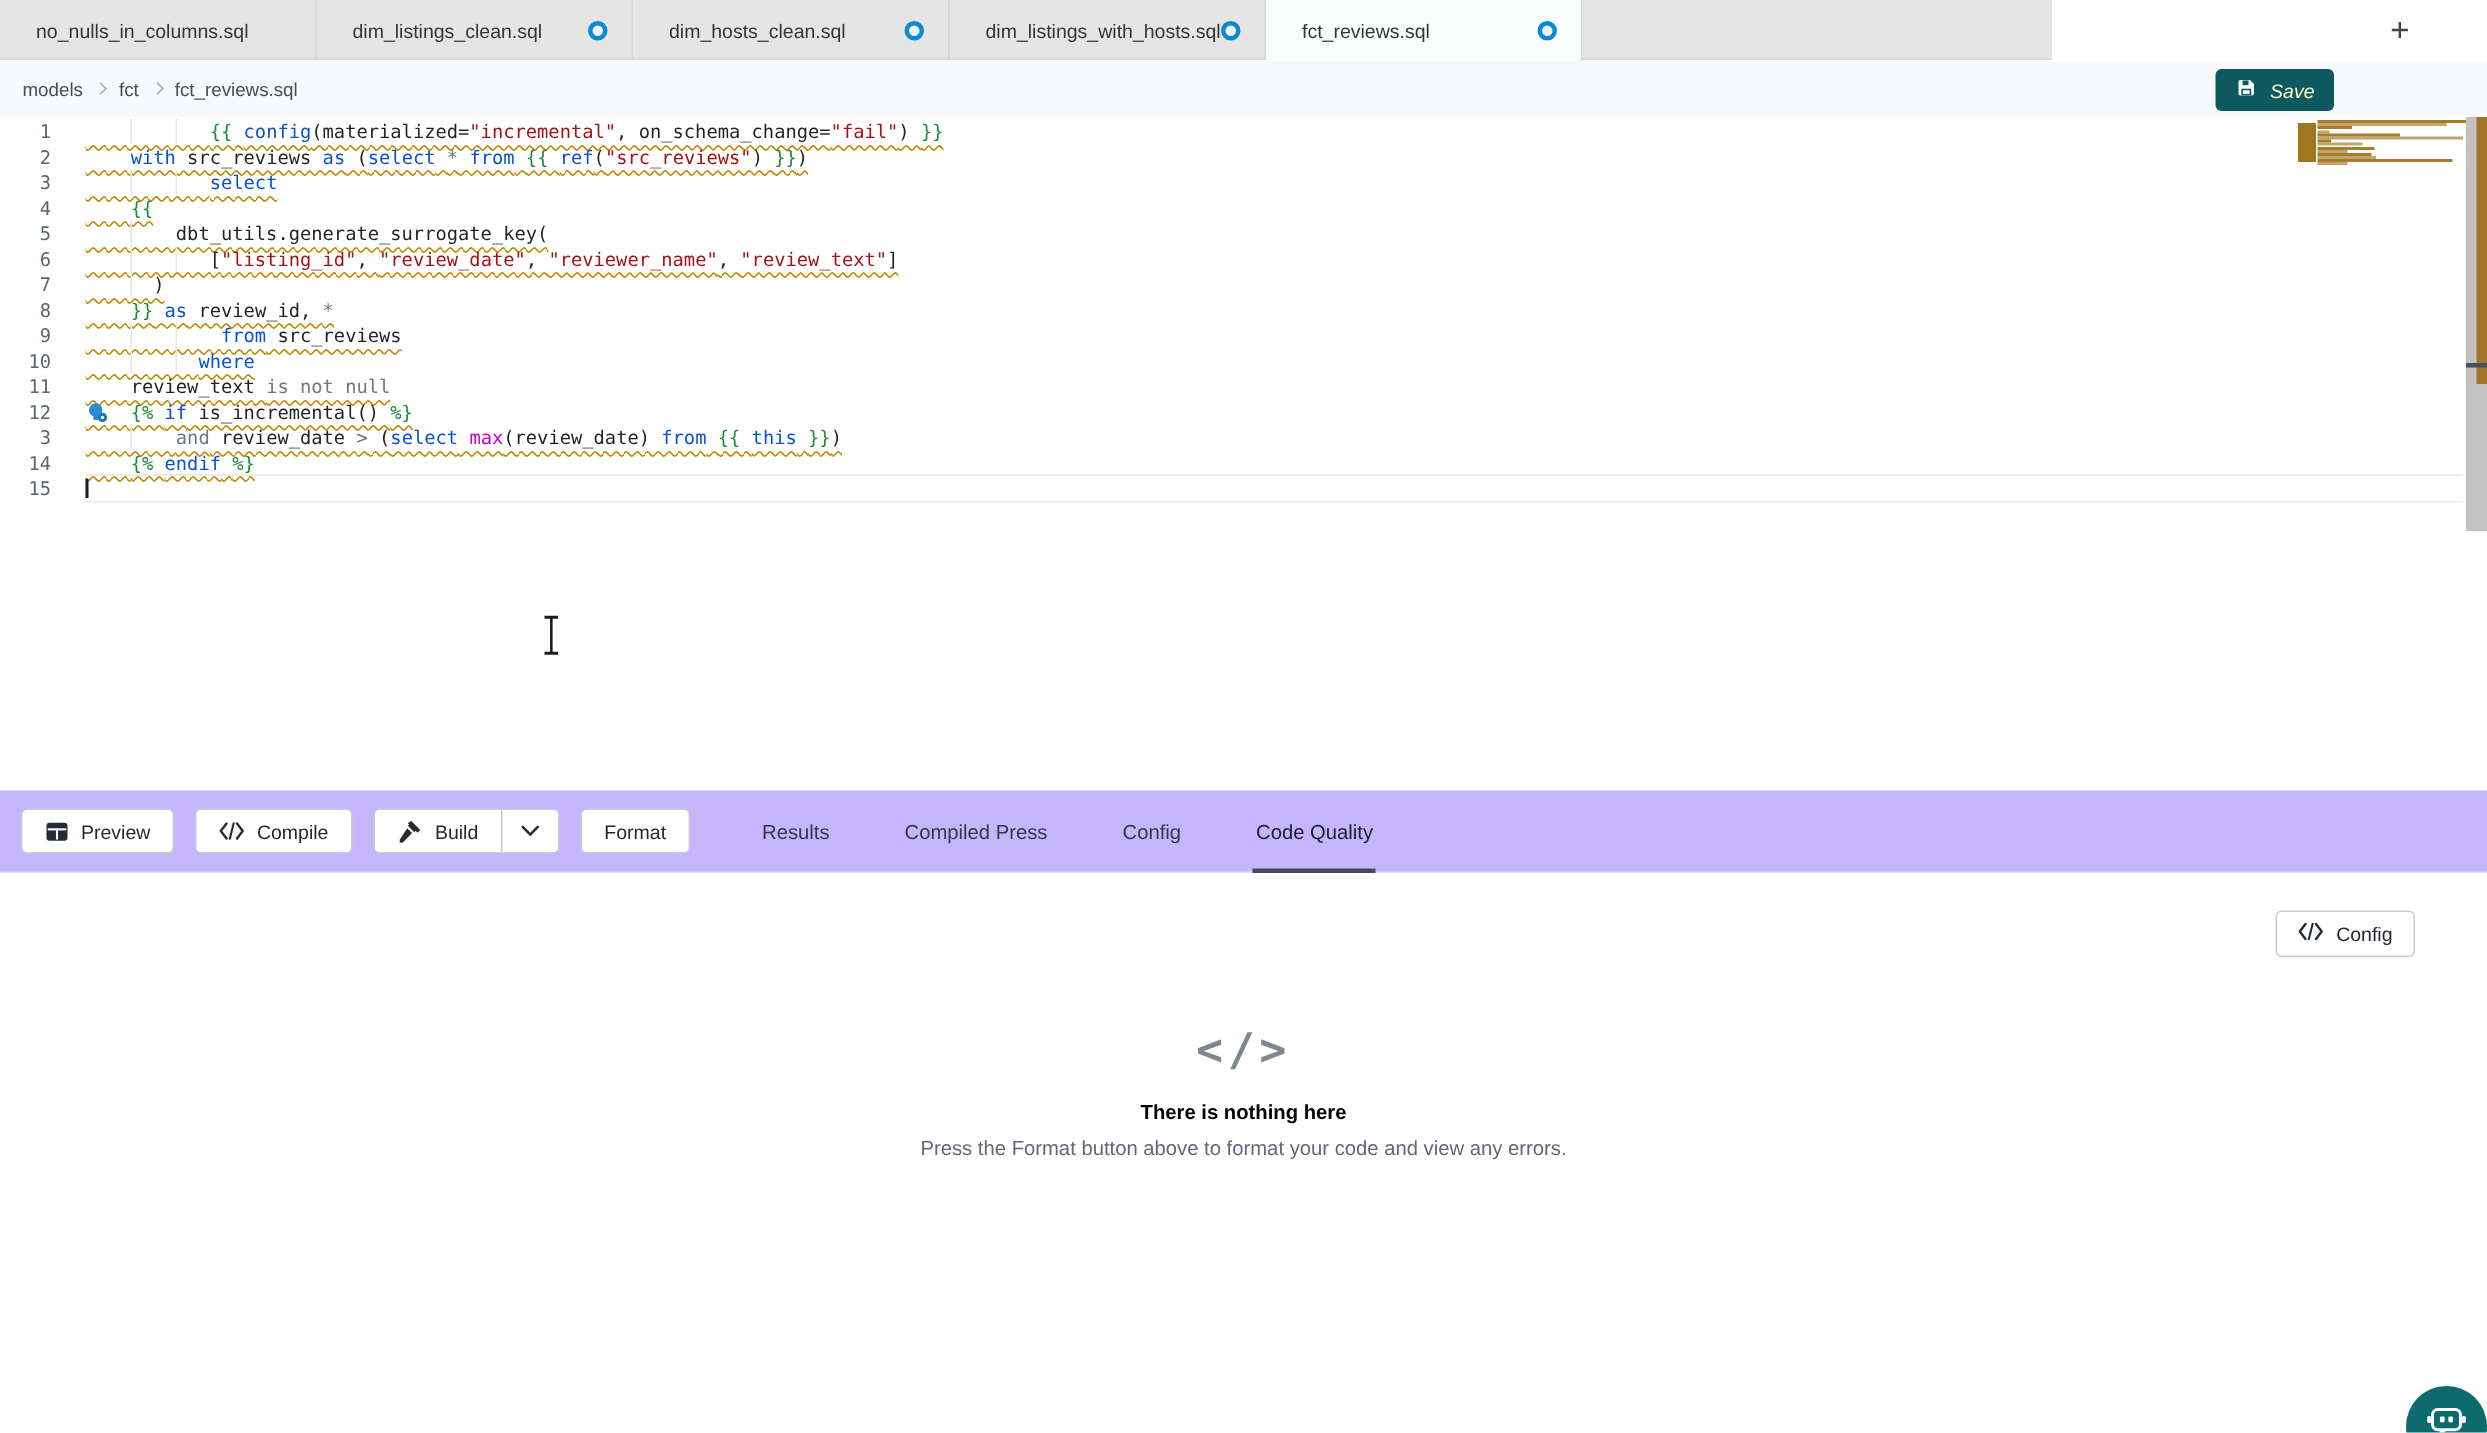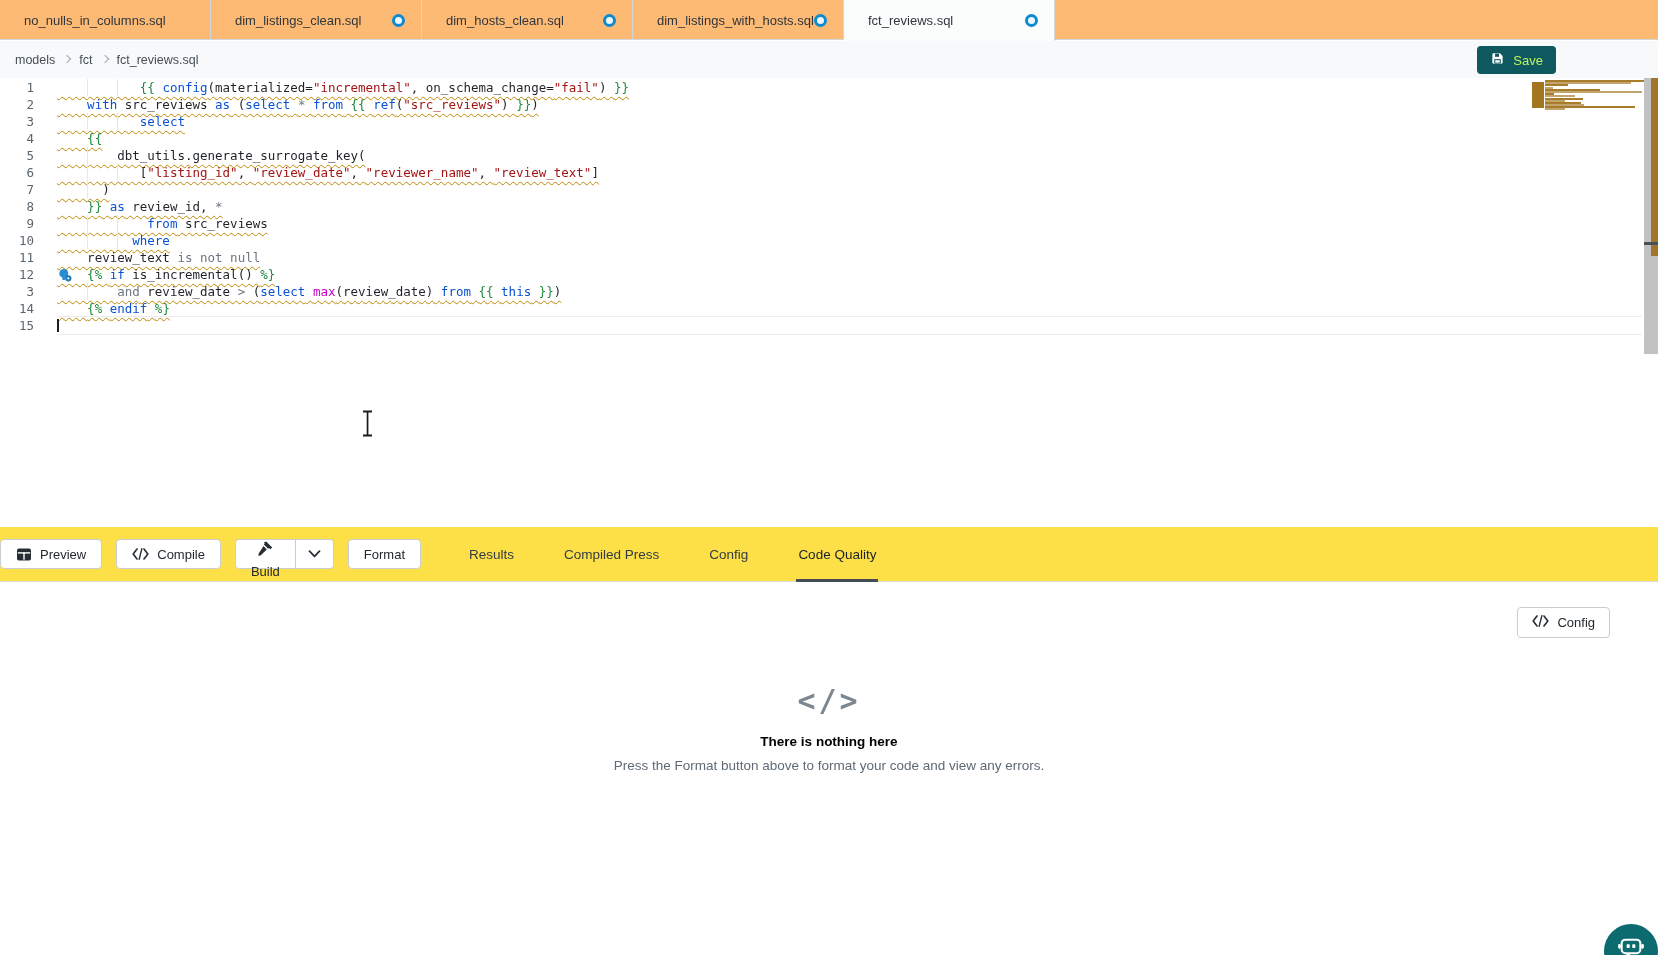--- a/index.html
+++ b/index.html
@@ -1,41 +1,41 @@
 <!DOCTYPE html>
 <html><head>
 <meta charset="utf-8">
 <style>
   * { margin:0; padding:0; box-sizing:border-box; }
   html,body { width:1658px; height:955px; overflow:hidden; background:#fff;
     font-family:"Liberation Sans", sans-serif; position:relative; }
 
   
-  .tabbar { position:absolute; top:0; left:0; width:1658px; height:40px;
-    background:#fdba74; border-bottom:1px solid #d2d6d9; display:flex; z-index:5; }
+  .tabbar { position:absolute; top:0; left:0; width:1368px; height:40px;
+    background:#e5e5e5; border-bottom:1px solid #d2d6d9; display:flex; z-index:5; }
   .tab { width:211px; flex:none; display:flex; align-items:center;
     padding:0 16px 0 24px; border-right:1px solid #d2d6d9; cursor:pointer; height:40px; }
   .tab .lbl { font-size:13px; color:#2f363d; white-space:nowrap; overflow:hidden; }
   .tab.active { background:#fbfcfc; height:41px; border-bottom:0; }
   .dot { margin-left:auto; width:13px; height:13px; border:3.5px solid #0e8ad0;
     border-radius:50%; background:#eef7fc; flex:none; }
   .plusbtn { position:absolute; left:1580px; top:0; width:40px; height:40px;
     display:flex; align-items:center; justify-content:center; font-size:22px;
     font-weight:400; color:#3d444c; cursor:pointer; }
 
   
   .crumbbar { position:absolute; top:41px; left:0; width:1658px; height:37px;
     background:#f8f9fa; display:flex; align-items:center; padding-left:15px;
     font-size:12.5px; color:#454e58; }
   .crumb { margin-right:9px; cursor:pointer; }
   .csep { width:6px; height:6px; border-top:1.5px solid #a2a9b0; border-right:1.5px solid #a2a9b0;
     transform:rotate(45deg); margin-right:9px; margin-top:-1px; }
   .savebtn { position:absolute; top:46px; right:102px; height:28px; background:#0e585f;
-    border-radius:4px; color:#bef264; display:flex; align-items:center; gap:8px;
-    padding:0 13px; font-size:13px; cursor:pointer; z-index:6; }
+    border-radius:4px; color:#fef9c3; display:flex; align-items:center; gap:8px;
+    padding:0 13px; font-size:13px; cursor:pointer; z-index:6;font-style:italic; }
 
   
   .editor { position:absolute; top:78px; left:0; width:1658px; height:449px; background:#fff;
     font-family:"DejaVu Sans Mono","Liberation Mono",monospace; font-size:12.5px; }
   .gutter { position:absolute; left:0; top:1px; width:34px; text-align:right; color:#5b6670; }
   .gutter .ln { height:17px; line-height:17px; }
   .coderows { position:absolute; left:57px; top:1px; right:16px; }
   .row { height:17px; line-height:17px; white-space:pre; position:relative; color:#1f2328; }
   .row.cur { box-shadow:0 -1px 0 #ececec, 0 1px 0 #ececec; }
   .squig { text-decoration:underline; text-decoration-style:wavy;
@@ -50,28 +50,28 @@
   
   .minimap { position:absolute; left:1532px; top:80px; width:112px; height:36px; cursor:pointer; }
   .mdec { position:absolute; left:0; top:2px; width:12px; height:26px; background:#a2751f; }
   .mbars { position:absolute; left:13px; top:0; width:99px; }
   .mbar { height:2px; margin-bottom:0.2px; background:#a2751f; }
   .sb-thumb { position:absolute; left:1644px; top:78px; width:14px; height:276px; background:#c2c2c2; cursor:pointer; }
   .sb-warn { position:absolute; left:1651px; top:78px; width:7px; height:178px; background:#a2752c; }
   .sb-cursor { position:absolute; left:1644px; top:242px; width:14px; height:3px; background:#455059; }
 
   
-  .btoolbar { position:absolute; top:527px; left:0; width:1658px; height:55px; background:#fde047;
-    border-bottom:1px solid #d9dcde; display:flex; align-items:center; z-index:4; }
+  .btoolbar { position:absolute; top:527px; left:0; width:1658px; height:55px; background:#c4b5fd;
+    border-bottom:1px solid #d9dcde; display:flex; align-items:center; padding-left:14px; z-index:4; }
   .btn { height:30px; display:flex; align-items:center; gap:8px; padding:0 15px;
     border:1px solid #c8cdd1; border-radius:4px; background:#fff; font-size:13px;
     color:#23292f; margin-right:14px; cursor:pointer; white-space:nowrap; }
   .splitwrap { display:flex; margin-right:14px; }
   .splitwrap .btn { margin-right:0; }
-  .btn.splitmain { border-radius:4px 0 0 4px;flex-direction:column; }
+  .btn.splitmain { border-radius:4px 0 0 4px; }
   .btn.splitarrow { border-radius:0 4px 4px 0; border-left:0; padding:0 12px; }
   .ptabs { display:flex; margin-left:32px; height:55px; }
   .ptab { margin-right:46px; padding:3px 2px 0 2px; display:flex; align-items:center;
     font-size:13.5px; color:#333b44; cursor:pointer; border-bottom:3px solid transparent; }
   .ptab.active { color:#1d2229; border-bottom-color:#454c55; }
 
   
   .panel { position:absolute; top:583px; left:0; width:1658px; bottom:0; background:#fff; }
   .configbtn { position:absolute; right:48px; top:24px; height:31px; display:flex;
     align-items:center; gap:8px; padding:0 14px; border:1px solid #c8cdd1; border-radius:4px;

